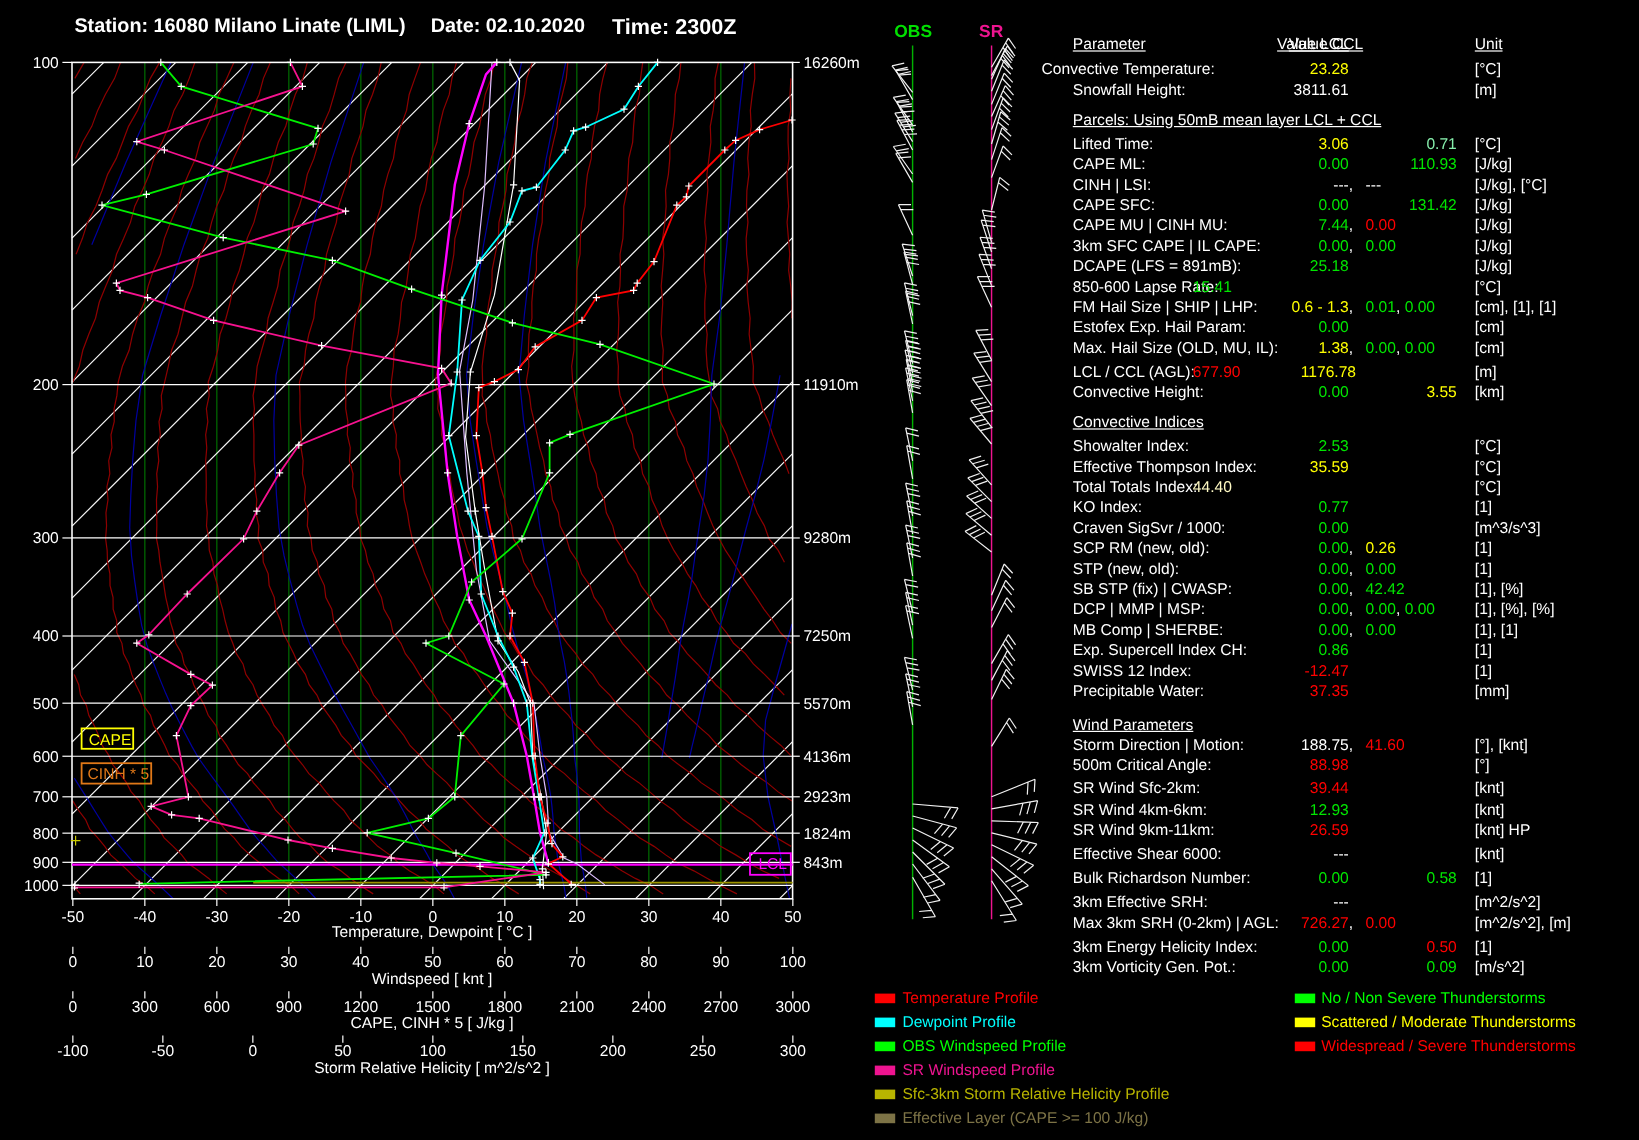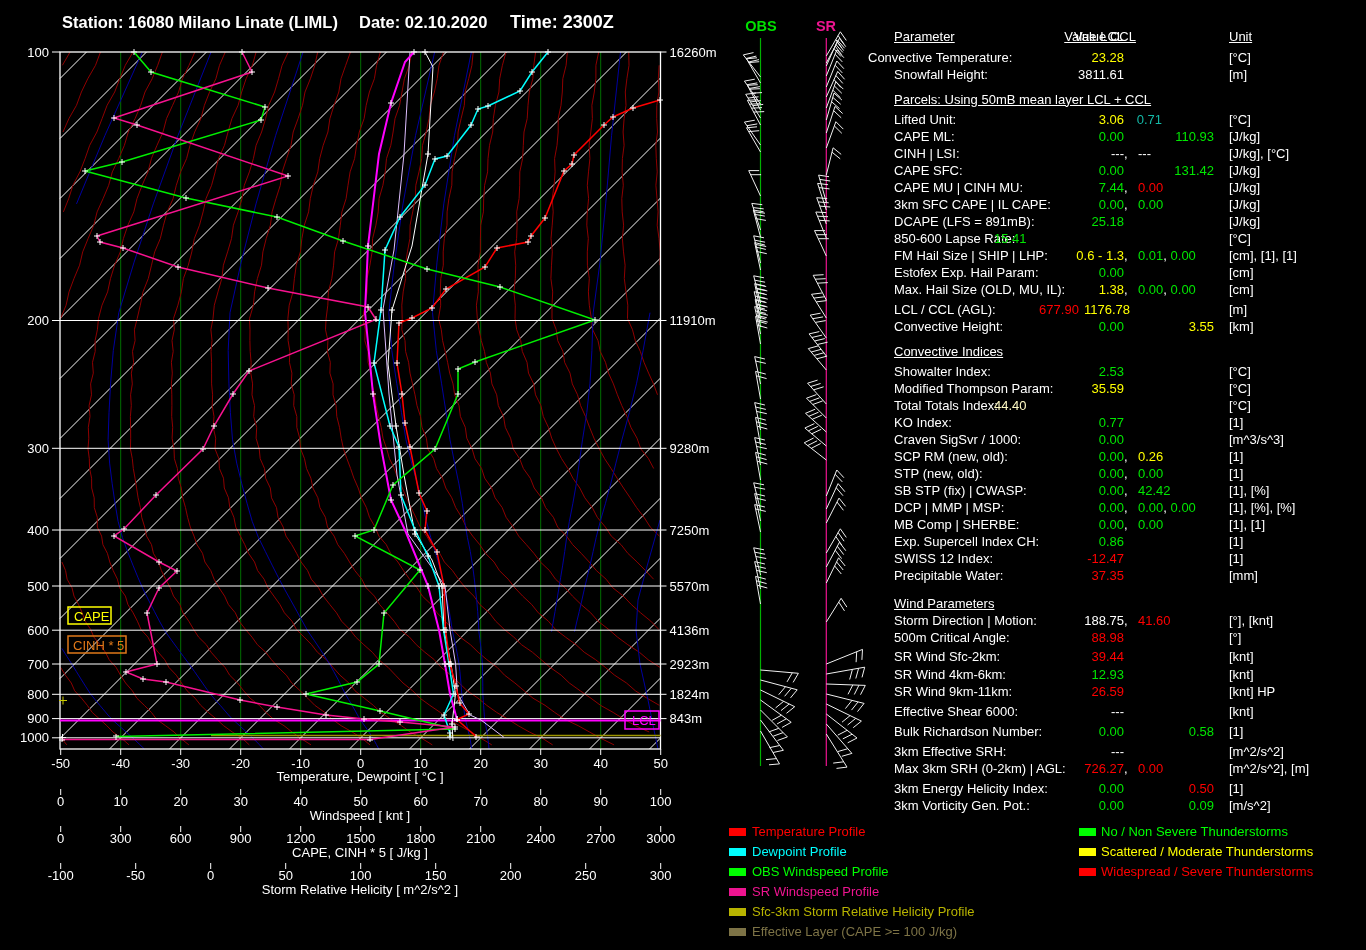--- a/index.html
+++ b/index.html
@@ -322,23 +322,23 @@
     <div class="abs u" style="left:994px;top:28px;width:130px;text-align:right">Value LCL</div>
     <div class="abs u" style="left:1040px;top:28px;width:130px;text-align:center">Value CCL</div>
     <div class="abs u" style="left:1229px;top:28px">Unit</div>
     <div class="abs" style="left:868px;top:49.0px">Convective Temperature:</div>
     <div class="abs" style="left:994px;top:49.0px;width:130px;text-align:right;color:#ffff00">23.28</div>
     <div class="abs" style="left:1229px;top:49.0px">[°C]</div>
     <div class="abs" style="left:894px;top:66.0px">Snowfall Height:</div>
     <div class="abs" style="left:994px;top:66.0px;width:130px;text-align:right;color:#ffffff">3811.61</div>
     <div class="abs" style="left:1229px;top:66.0px">[m]</div>
     <div class="abs u" style="left:894px;top:90.5px">Parcels: Using 50mB mean layer LCL + CCL</div>
-    <div class="abs" style="left:894px;top:110.9px">Lifted Unit:</div>
+    <div class="abs" style="left:894px;top:110.9px">Lifted Time:</div>
     <div class="abs" style="left:994px;top:110.9px;width:130px;text-align:right;color:#ffff00">3.06</div>
-    <div class="abs" style="left:1032px;top:110.9px;width:130px;text-align:right;color:#14b8a6">0.71</div>
+    <div class="abs" style="left:1084px;top:110.9px;width:130px;text-align:right;color:#86efac">0.71</div>
     <div class="abs" style="left:1229px;top:110.9px">[°C]</div>
     <div class="abs" style="left:894px;top:127.7px">CAPE ML:</div>
     <div class="abs" style="left:994px;top:127.7px;width:130px;text-align:right;color:#00e600">0.00</div>
     <div class="abs" style="left:1084px;top:127.7px;width:130px;text-align:right;color:#00e600">110.93</div>
     <div class="abs" style="left:1229px;top:127.7px">[J/kg]</div>
     <div class="abs" style="left:894px;top:144.9px">CINH | LSI:</div>
     <div class="abs" style="left:994px;top:144.9px;width:130px;text-align:right;color:#ffffff">---</div>
     <div class="abs" style="left:1124px;top:144.9px;color:#fff">,</div>
     <div class="abs" style="left:1138px;top:144.9px"><span style="color:#ffffff">---</span></div>
     <div class="abs" style="left:1229px;top:144.9px">[J/kg], [°C]</div>
@@ -369,32 +369,32 @@
     <div class="abs" style="left:1229px;top:246.7px">[cm], [1], [1]</div>
     <div class="abs" style="left:894px;top:263.9px">Estofex Exp. Hail Param:</div>
     <div class="abs" style="left:994px;top:263.9px;width:130px;text-align:right;color:#00e600">0.00</div>
     <div class="abs" style="left:1229px;top:263.9px">[cm]</div>
     <div class="abs" style="left:894px;top:281.0px">Max. Hail Size (OLD, MU, IL):</div>
     <div class="abs" style="left:994px;top:281.0px;width:130px;text-align:right;color:#ffff00">1.38</div>
     <div class="abs" style="left:1124px;top:281.0px;color:#fff">,</div>
     <div class="abs" style="left:1138px;top:281.0px"><span style="color:#00e600">0.00</span>, <span style="color:#00e600">0.00</span></div>
     <div class="abs" style="left:1229px;top:281.0px">[cm]</div>
     <div class="abs" style="left:894px;top:301.2px">LCL / CCL (AGL):</div>
-    <div class="abs" style="left:994px;top:301.2px;width:130px;text-align:center;color:#ff0000">677.90</div>
+    <div class="abs" style="left:994px;top:301.2px;width:130px;text-align:left;color:#ff0000">677.90</div>
     <div class="abs" style="left:1084px;top:301.2px;width:130px;text-align:left;color:#ffff00">1176.78</div>
     <div class="abs" style="left:1229px;top:301.2px">[m]</div>
     <div class="abs" style="left:894px;top:318.0px">Convective Height:</div>
     <div class="abs" style="left:994px;top:318.0px;width:130px;text-align:right;color:#00e600">0.00</div>
     <div class="abs" style="left:1084px;top:318.0px;width:130px;text-align:right;color:#ffff00">3.55</div>
     <div class="abs" style="left:1229px;top:318.0px">[km]</div>
     <div class="abs u" style="left:894px;top:342.5px">Convective Indices</div>
     <div class="abs" style="left:894px;top:362.5px">Showalter Index:</div>
     <div class="abs" style="left:994px;top:362.5px;width:130px;text-align:right;color:#00e600">2.53</div>
     <div class="abs" style="left:1229px;top:362.5px">[°C]</div>
-    <div class="abs" style="left:894px;top:379.7px">Modified Thompson Param:</div>
+    <div class="abs" style="left:894px;top:379.7px">Effective Thompson Index:</div>
     <div class="abs" style="left:994px;top:379.7px;width:130px;text-align:right;color:#ffff00">35.59</div>
     <div class="abs" style="left:1229px;top:379.7px">[°C]</div>
     <div class="abs" style="left:894px;top:396.6px">Total Totals Index:</div>
     <div class="abs" style="left:994px;top:396.6px;width:130px;text-align:left;color:#fef9c3">44.40</div>
     <div class="abs" style="left:1229px;top:396.6px">[°C]</div>
     <div class="abs" style="left:894px;top:413.7px">KO Index:</div>
     <div class="abs" style="left:994px;top:413.7px;width:130px;text-align:right;color:#00e600">0.77</div>
     <div class="abs" style="left:1229px;top:413.7px">[1]</div>
     <div class="abs" style="left:894px;top:431.0px">Craven SigSvr / 1000:</div>
     <div class="abs" style="left:994px;top:431.0px;width:130px;text-align:right;color:#00e600">0.00</div>

